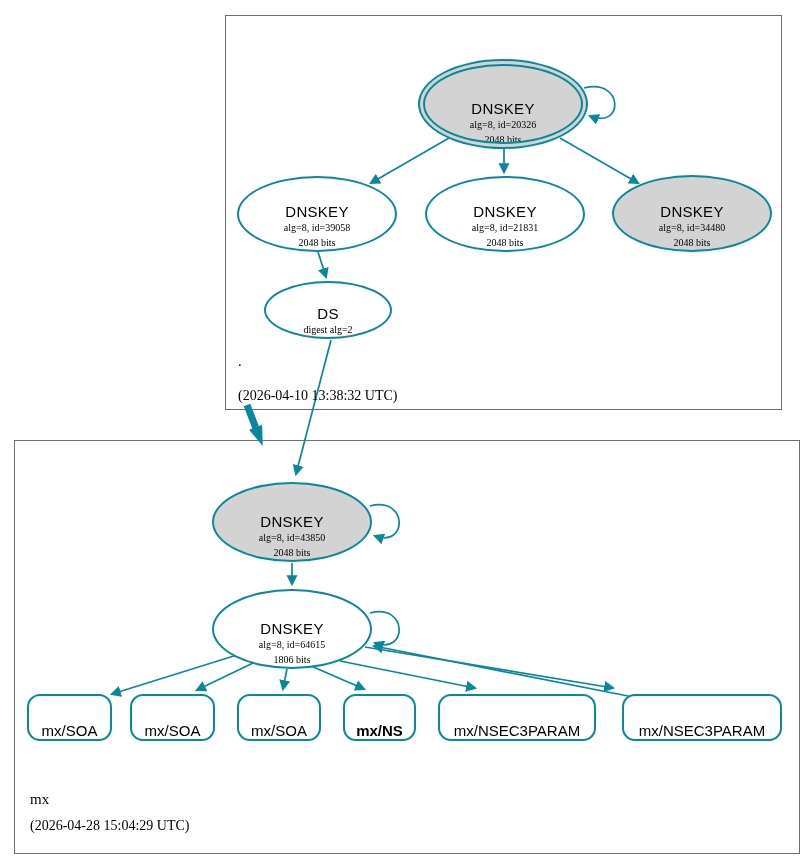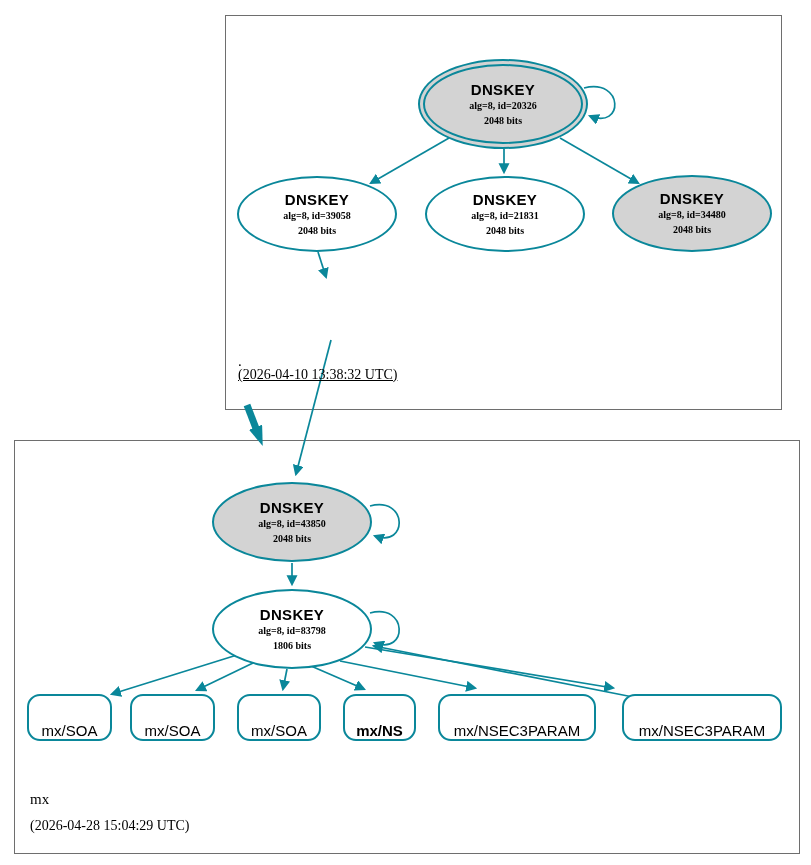--- a/index.html
+++ b/index.html
@@ -14,23 +14,22 @@
     position:relative;width:811px;height:865px;background:#ffffff;
     font-family:"Liberation Serif", serif;color:var(--text);overflow:hidden;
   }
   .zone-box{
     position:absolute;border:1px solid var(--zone-border);background:transparent;z-index:1;
   }
   .edges{position:absolute;left:0;top:0;width:811px;height:865px;z-index:2;pointer-events:none;}
   .node{
     position:absolute;z-index:3;box-sizing:border-box;
     border:2px solid var(--teal);border-radius:50%;background:var(--node-fill);
-    display:flex;flex-direction:column;align-items:center;justify-content:center;
+    display:flex;flex-direction:column;align-items:center;justify-content:flex-end;
     text-align:center;
-    font-weight:bold;
   }
   .node.gray{background:var(--ksk-fill);}
   .node.double::before{
     content:"";position:absolute;inset:3px;border:2px solid var(--teal);border-radius:50%;
   }
   .node .title{
     font-family:"Liberation Sans", sans-serif;font-size:15px;line-height:17px;letter-spacing:.3px;
   }
   .node .detail{font-family:"Liberation Serif", serif;font-size:10px;line-height:15px;}
   .rrset{
@@ -99,33 +98,37 @@
     <span class="detail">alg=8, id=21831</span>
     <span class="detail">2048 bits</span>
   </div>
 
   <div class="node gray" style="left:612px;top:175px;width:160px;height:77px;">
     <span class="title">DNSKEY</span>
     <span class="detail">alg=8, id=34480</span>
     <span class="detail">2048 bits</span>
   </div>
 
+  <div class="node" style="left:264px;top:281px;width:128px;height:58px;">
+    <span class="title">DS</span>
+    <span class="detail">digest alg=2</span>
+  </div>
 
   <div class="zone-label" style="left:238px;top:353px;">.</div>
-  <div class="zone-ts" style="left:238px;top:367px;text-decoration:underline;">(2026-04-10 13:38:32 UTC)</div>
+  <div class="zone-ts" style="left:238px;top:388px;">(2026-04-10 13:38:32 UTC)</div>
 
   <div class="node gray" style="left:212px;top:482px;width:160px;height:80px;">
     <span class="title">DNSKEY</span>
     <span class="detail">alg=8, id=43850</span>
     <span class="detail">2048 bits</span>
   </div>
 
   <div class="node" style="left:212px;top:589px;width:160px;height:80px;">
     <span class="title">DNSKEY</span>
-    <span class="detail">alg=8, id=83798</span>
+    <span class="detail">alg=8, id=64615</span>
     <span class="detail">1806 bits</span>
   </div>
 
   <div class="rrset" style="left:27px;top:694px;width:85px;height:47px;">
     <span>mx/SOA</span>
   </div>
   <div class="rrset" style="left:130px;top:694px;width:85px;height:47px;">
     <span>mx/SOA</span>
   </div>
   <div class="rrset" style="left:237px;top:694px;width:84px;height:47px;">

